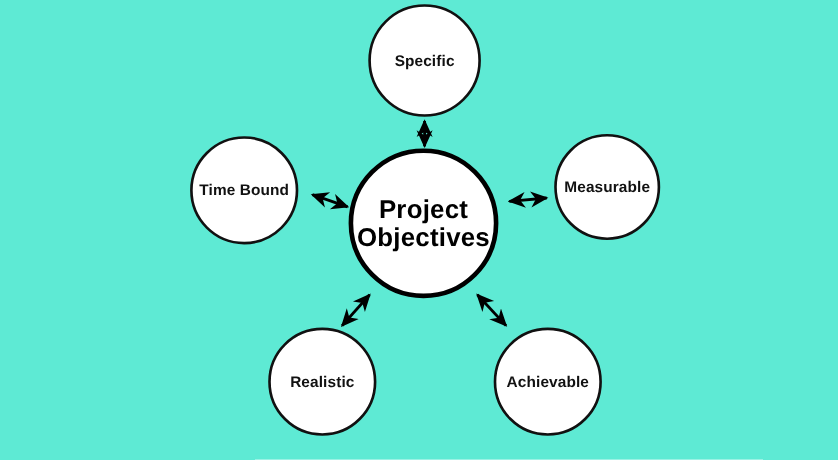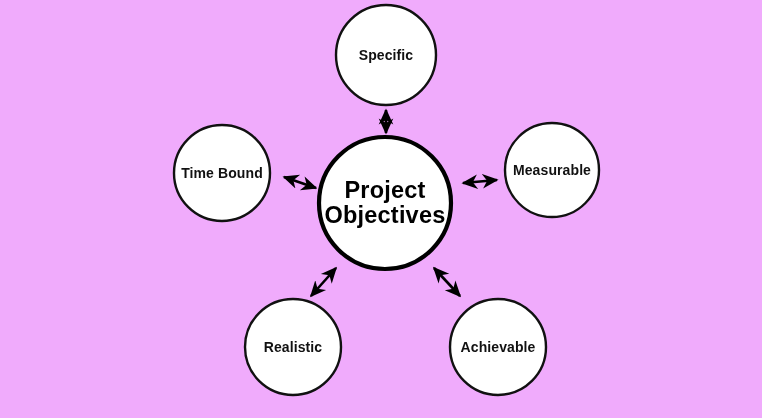--- a/index.html
+++ b/index.html
@@ -9,21 +9,21 @@
     background: #ffffff;
   }
   body {
     font-family: "Liberation Sans", sans-serif;
     -webkit-font-smoothing: antialiased;
   }
   #canvas {
     position: relative;
     width: 762px;
     height: 418px;
-    background: #f0abfc;
+    background: #5eead4;
     overflow: hidden;
     text-align: center;
   }
   #diagram-svg {
     position: absolute;
     top: 0;
     left: 0;
     width: 762px;
     height: 418px;
     display: block;

